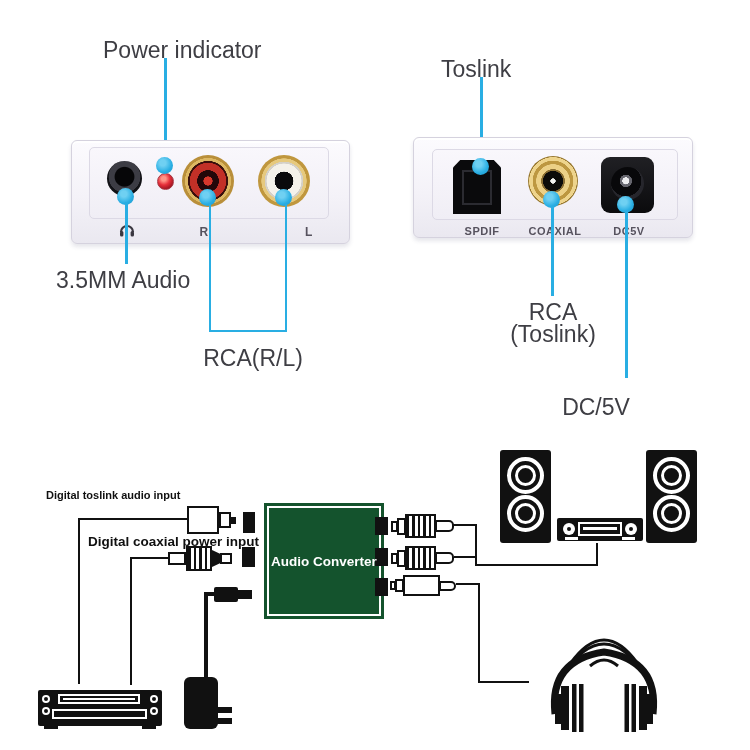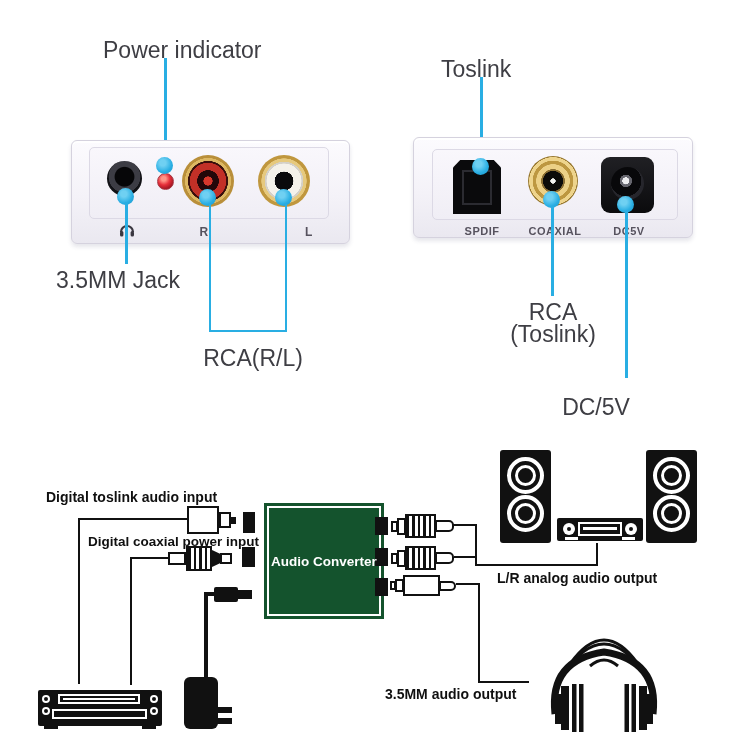--- a/index.html
+++ b/index.html
@@ -5,21 +5,21 @@
   * { box-sizing: border-box; margin: 0; padding: 0; }
   html,body { width:750px; height:750px; background:#fff; overflow:hidden;
               font-family:"Liberation Sans", sans-serif; }
   #canvas { position:relative; width:750px; height:750px; background:#fff; }
 
   .abs { position:absolute; }
 
   
   .callout { position:absolute; color:#3e3e44; font-size:23px; white-space:nowrap; }
   .callout.center { transform:translateX(-50%); text-align:center; }
-  .dlabel { position:absolute; color:#101010; font-weight:bold; font-size:14px; white-space:nowrap; }
+  .dlabel { position:absolute; color:#101010; font-weight:bold; font-size:11px; white-space:nowrap; }
 
   
   .cline { position:absolute; background:#29aee3; width:2.5px; }
   .cdot  { position:absolute; width:17px; height:17px; border-radius:50%;
            background:radial-gradient(circle at 40% 35%, #6fd0f2 0 20%, #29aee3 60%, #1f95c8 100%); }
   .bracket { position:absolute; border-left:2.5px solid #29aee3; border-right:2.5px solid #29aee3;
              border-bottom:2.5px solid #29aee3; }
 
   
   .device { position:absolute; background:linear-gradient(180deg,#fcfbfe 0%,#f4f2f8 55%,#eae8f0 100%);
@@ -112,21 +112,21 @@
     <div class="portlabel" style="left:124px; top:84px; width:16px; font-size:12px;">R</div>
     <div class="portlabel" style="left:229px; top:84px; width:16px; font-size:12px;">L</div>
   </div>
 
   <div class="cdot" style="left:156px; top:157px;"></div>
   <div class="cdot" style="left:117px; top:188px;"></div>
   <div class="cdot" style="left:199px; top:189px;"></div>
   <div class="cdot" style="left:275px; top:189px;"></div>
 
   <div class="cline" style="left:125px; top:202px; height:62px;"></div>
-  <div class="callout" style="left:56px; top:267px;">3.5MM Jack</div>
+  <div class="callout" style="left:56px; top:267px;">3.5MM Audio</div>
 
   <div class="bracket" style="left:209px; top:204px; width:78px; height:128px;"></div>
   <div class="callout center" style="left:253px; top:345px;">RCA(R/L)</div>
 
   <div class="callout" style="left:441px; top:56px;">Toslink</div>
   <div class="cline" style="left:480px; top:77px; height:81px;"></div>
 
   <div class="device" style="left:413px; top:137px; width:280px; height:101px;">
     <div class="panel" style="left:18px; top:11px; width:246px; height:71px;"></div>
     <div class="toslink-port" style="left:39px; top:22px;">
@@ -235,22 +235,20 @@
     <div class="ring" style="top:45px;"></div>
   </div>
   <div class="amp">
     <div class="knob" style="left:6px;"></div>
     <div class="knob" style="left:68px;"></div>
     <div class="slot"></div>
     <div class="foot" style="left:8px;"></div>
     <div class="foot" style="left:65px;"></div>
   </div>
 
-  <div class="dlabel" style="left:497px; top:570px;">L/R analog audio output</div>
-  <div class="dlabel" style="left:385px; top:686px;">3.5MM audio output</div>
 
   <svg class="abs" style="left:545px; top:630px;" width="118" height="106" viewBox="0 0 118 106">
     <path d="M25 34 Q 59 -14 93 34" fill="none" stroke="#111" stroke-width="3"></path>
     <path d="M17 46 Q 59 -18 101 46" fill="none" stroke="#111" stroke-width="3"></path>
     <path d="M10 84 Q 4 30 59 22 Q 114 30 108 84" fill="none" stroke="#111" stroke-width="7"></path>
     <path d="M45 36 Q 59 24 73 36" fill="none" stroke="#111" stroke-width="3"></path>
     <path d="M24 56 L24 100 L16 100 L16 94 L10 94 L10 64 L16 64 L16 56 Z" fill="#111"></path>
     <rect x="27" y="54" width="4.5" height="48" fill="#111"></rect>
     <rect x="34" y="54" width="4.5" height="48" fill="#111"></rect>
     <path d="M94 56 L94 100 L102 100 L102 94 L108 94 L108 64 L102 64 L102 56 Z" fill="#111"></path>

